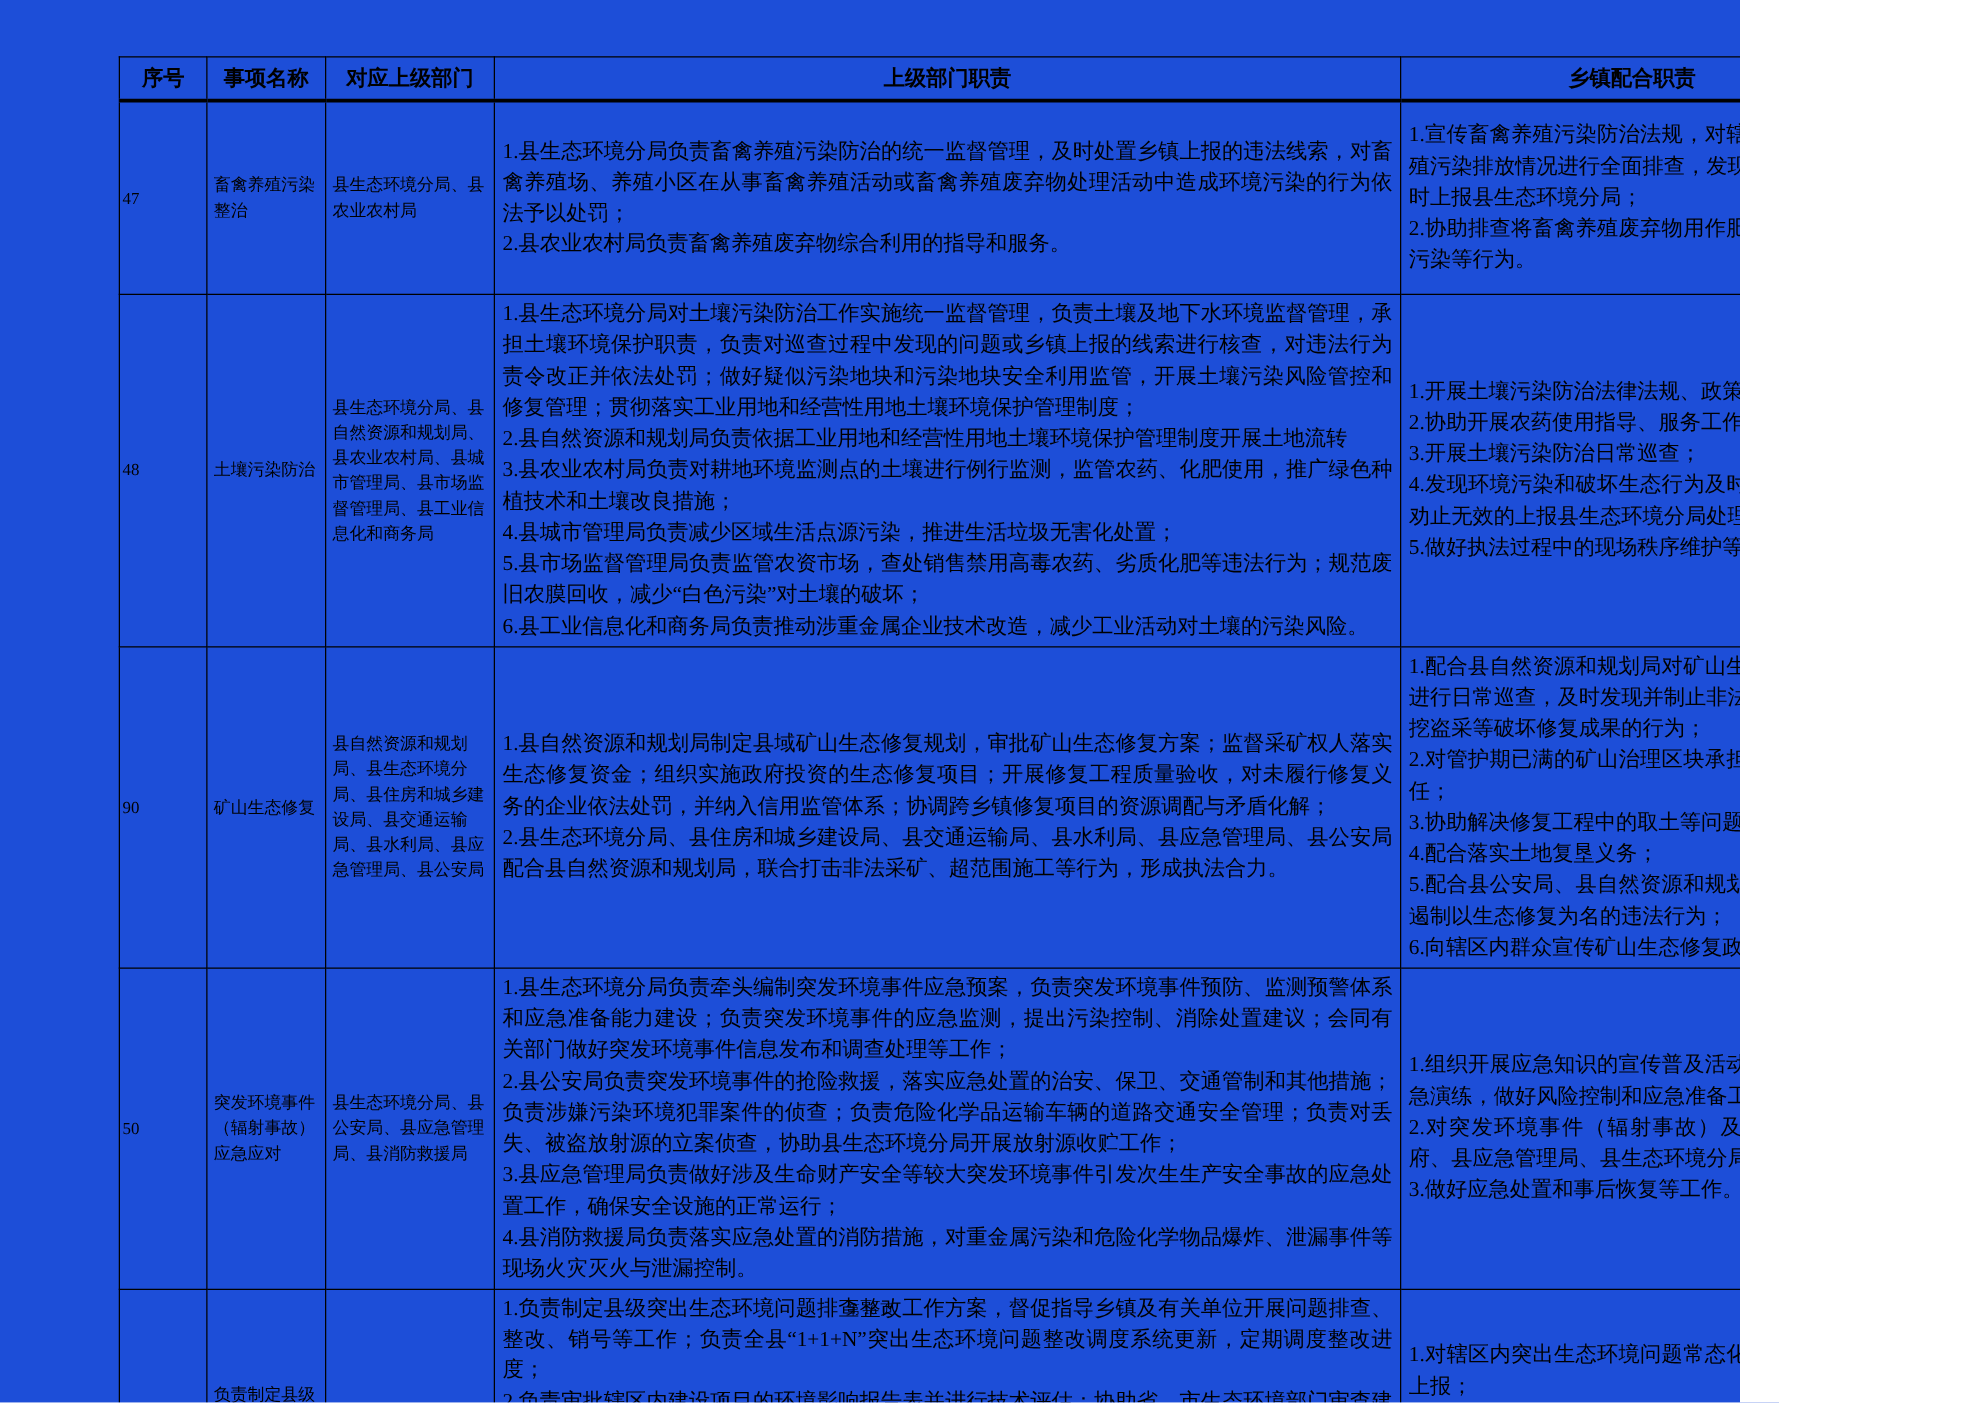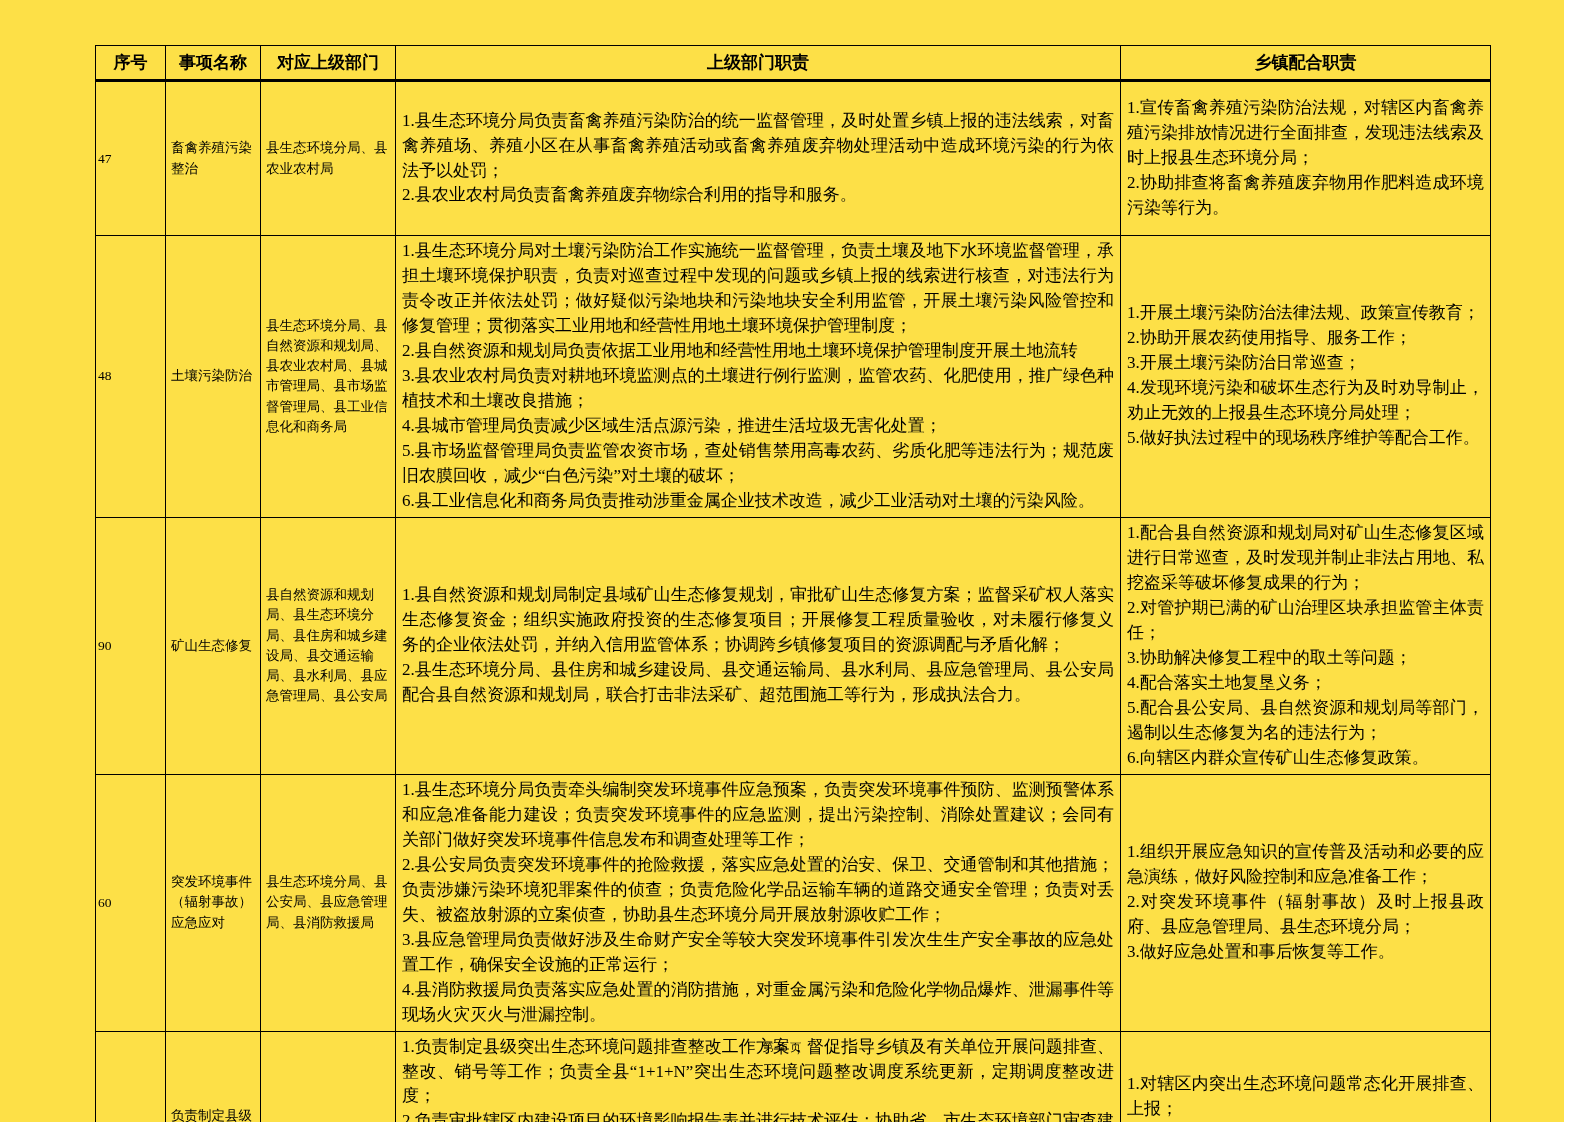--- a/index.html
+++ b/index.html
@@ -4,23 +4,23 @@
 <style>
   html, body {
     margin: 0;
     padding: 0;
     background: #ffffff;
     font-family: "Liberation Serif", "DejaVu Serif", serif;
     color: #000000;
   }
   .page {
     position: relative;
-    width: 1564px;
+    width: 1392px;
     height: 1122px;
-    background: #fde047;
+    background: #1d4ed8;
     overflow: hidden;
     font-family: Liberation Serif, serif;
   }
   table.duty-table {
     position: absolute;
     left: 95px;
     top: 45px;
     width: 1395px;
     border-collapse: collapse;
     table-layout: fixed;
@@ -133,21 +133,21 @@
         <td class="c-upper">1.县自然资源和规划局制定县域矿山生态修复规划，审批矿山生态修复方案；监督采矿权人落实生态修复资金；组织实施政府投资的生态修复项目；开展修复工程质量验收，对未履行修复义务的企业依法处罚，并纳入信用监管体系；协调跨乡镇修复项目的资源调配与矛盾化解；
 2.县生态环境分局、县住房和城乡建设局、县交通运输局、县水利局、县应急管理局、县公安局配合县自然资源和规划局，联合打击非法采矿、超范围施工等行为，形成执法合力。</td>
         <td class="c-town">1.配合县自然资源和规划局对矿山生态修复区域进行日常巡查，及时发现并制止非法占用地、私挖盗采等破坏修复成果的行为；
 2.对管护期已满的矿山治理区块承担监管主体责任；
 3.协助解决修复工程中的取土等问题；
 4.配合落实土地复垦义务；
 5.配合县公安局、县自然资源和规划局等部门，遏制以生态修复为名的违法行为；
 6.向辖区内群众宣传矿山生态修复政策。</td>
       </tr>
       <tr>
-        <td class="c-seq">60</td>
+        <td class="c-seq">50</td>
         <td class="c-item">突发环境事件（辐射事故）应急应对</td>
         <td class="c-dept">县生态环境分局、县公安局、县应急管理局、县消防救援局</td>
         <td class="c-upper">1.县生态环境分局负责牵头编制突发环境事件应急预案，负责突发环境事件预防、监测预警体系和应急准备能力建设；负责突发环境事件的应急监测，提出污染控制、消除处置建议；会同有关部门做好突发环境事件信息发布和调查处理等工作；
 2.县公安局负责突发环境事件的抢险救援，落实应急处置的治安、保卫、交通管制和其他措施；负责涉嫌污染环境犯罪案件的侦查；负责危险化学品运输车辆的道路交通安全管理；负责对丢失、被盗放射源的立案侦查，协助县生态环境分局开展放射源收贮工作；
 3.县应急管理局负责做好涉及生命财产安全等较大突发环境事件引发次生生产安全事故的应急处置工作，确保安全设施的正常运行；
 4.县消防救援局负责落实应急处置的消防措施，对重金属污染和危险化学物品爆炸、泄漏事件等现场火灾灭火与泄漏控制。</td>
         <td class="c-town">1.组织开展应急知识的宣传普及活动和必要的应急演练，做好风险控制和应急准备工作；
 2.对突发环境事件（辐射事故）及时上报县政府、县应急管理局、县生态环境分局；
 3.做好应急处置和事后恢复等工作。</td>
       </tr>

